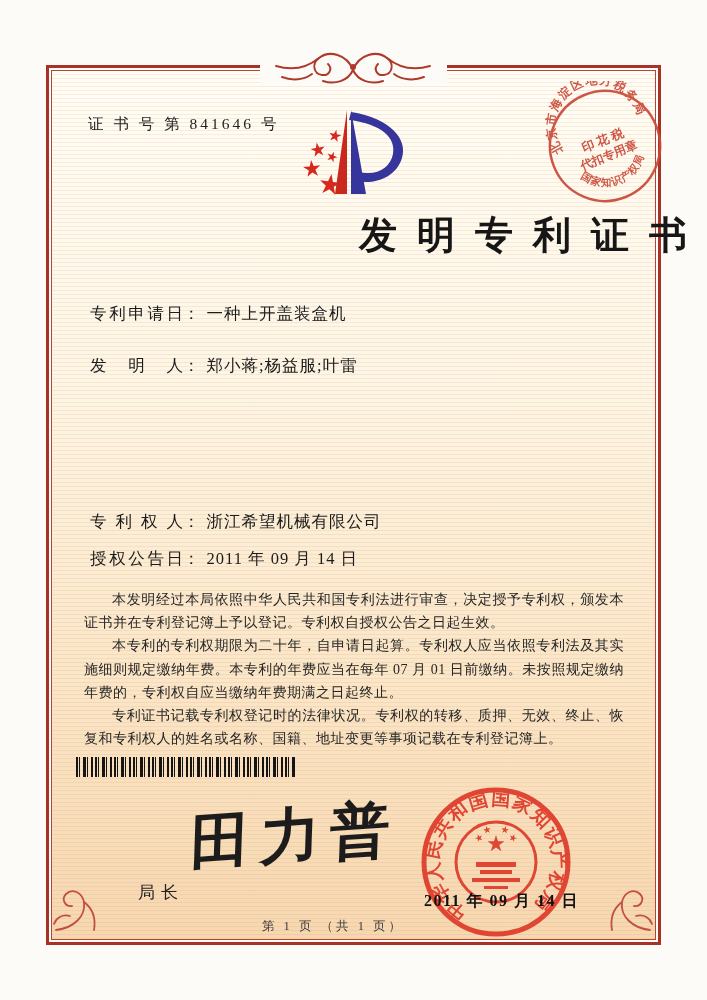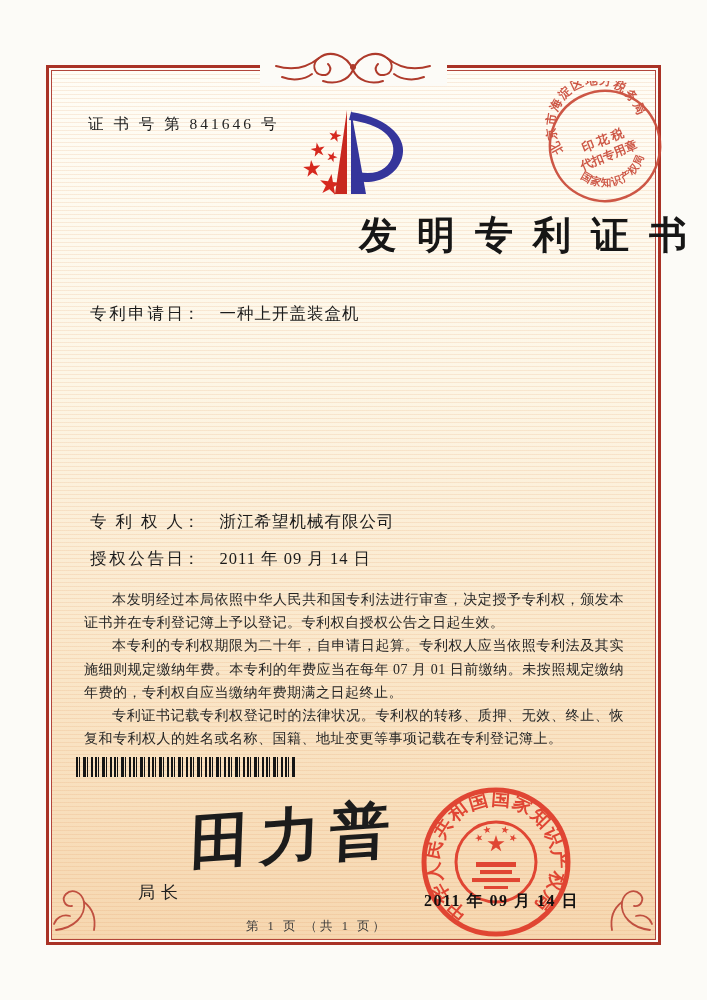--- a/index.html
+++ b/index.html
@@ -19,40 +19,40 @@
       linear-gradient(180deg, #fffdf6 0%, #fdf6e6 35%, #fae6c8 70%, #f6d7b0 100%);
   }
 
   .cert-no { position:absolute; left:88px; top:114px; font-size:15.5px; letter-spacing:3px; color:#232323; font-weight:500; }
 
   .title { position:absolute; left:0; right:0; top:210px; text-align:right; font-size:38px; font-weight:600; letter-spacing:20px; text-indent:20px; color:#161616; }
 
   .field { position:absolute; left:90px; font-size:16.5px; color:#1b1b1b; font-weight:500; white-space:nowrap; }
   .flabel { display:inline-block; width:93px; text-align:justify; text-align-last:justify; vertical-align:bottom; }
   .fcolon { margin:0 2px 0 0; }
-  .fvalue { margin-left:18px; letter-spacing:1px; }
+  .fvalue { margin-left:5px; letter-spacing:1px; }
 
   .body-text { position:absolute; left:84px; top:588px; width:540px; color:#262626; }
   .body-text p { font-size:14px; line-height:1.66; text-align:justify; text-indent:2em; letter-spacing:0.5px; }
 
   .barcode { position:absolute; left:76px; top:757px; width:219px; height:20px;
     background:repeating-linear-gradient(90deg,
       #151515 0 2px, rgba(0,0,0,0) 2px 3px,
       #151515 3px 4px, rgba(0,0,0,0) 4px 7px,
       #151515 7px 10px, rgba(0,0,0,0) 10px 11px,
       #151515 11px 12px, rgba(0,0,0,0) 12px 15px,
       #151515 15px 17px, rgba(0,0,0,0) 17px 19px);
   }
 
   .sig-title { position:absolute; left:138px; top:881px; font-size:17px; letter-spacing:6px; color:#222; }
   .sig-name { position:absolute; left:190px; top:796px; font-size:60px; font-weight:700; letter-spacing:10px; color:#1c1c1c; transform:rotate(-4deg) skewX(-6deg); }
 
   .seal-date { position:absolute; left:424px; top:891px; font-size:16px; font-weight:600; letter-spacing:1.5px; color:#111; z-index:6; }
 
-  .footer { position:absolute; left:30px; width:574px; top:918px; text-align:center; font-size:12.5px; letter-spacing:3px; color:#3a3a3a; }
+  .footer { position:absolute; left:46px; width:574px; top:918px; text-align:center; font-size:12.5px; letter-spacing:3px; color:#3a3a3a; }
 
   .abs { position:absolute; }
   svg text { font-family:"Liberation Serif","DejaVu Serif",serif; }
 </style>
 </head>
 <body>
 
 <div class="page">
 
   <div class="frame-outer">
@@ -122,20 +122,23 @@
       <text x="65" y="63" text-anchor="middle" font-size="12.5" font-weight="700">印 花 税</text>
       <text x="65" y="79" text-anchor="middle" font-size="12" font-weight="700">代扣专用章</text>
     </g>
   </svg>
 
   <div class="title">发明专利证书</div>
 
   <div class="field" style="top:303px">
     <span class="flabel">专利申请日</span><span class="fcolon">：</span><span class="fvalue">一种上开盖装盒机</span>
   </div>
+  <div class="field" style="top:355px">
+    <span class="flabel">发明人</span><span class="fcolon">：</span><span class="fvalue">郑小蒋;杨益服;叶雷</span>
+  </div>
   <div class="field" style="top:511px">
     <span class="flabel">专利权人</span><span class="fcolon">：</span><span class="fvalue">浙江希望机械有限公司</span>
   </div>
   <div class="field" style="top:548px">
     <span class="flabel">授权公告日</span><span class="fcolon">：</span><span class="fvalue">2011 年 09 月 14 日</span>
   </div>
 
   <div class="body-text">
     <p>本发明经过本局依照中华人民共和国专利法进行审查，决定授予专利权，颁发本证书并在专利登记簿上予以登记。专利权自授权公告之日起生效。</p>
     <p>本专利的专利权期限为二十年，自申请日起算。专利权人应当依照专利法及其实施细则规定缴纳年费。本专利的年费应当在每年 07 月 01 日前缴纳。未按照规定缴纳年费的，专利权自应当缴纳年费期满之日起终止。</p>

